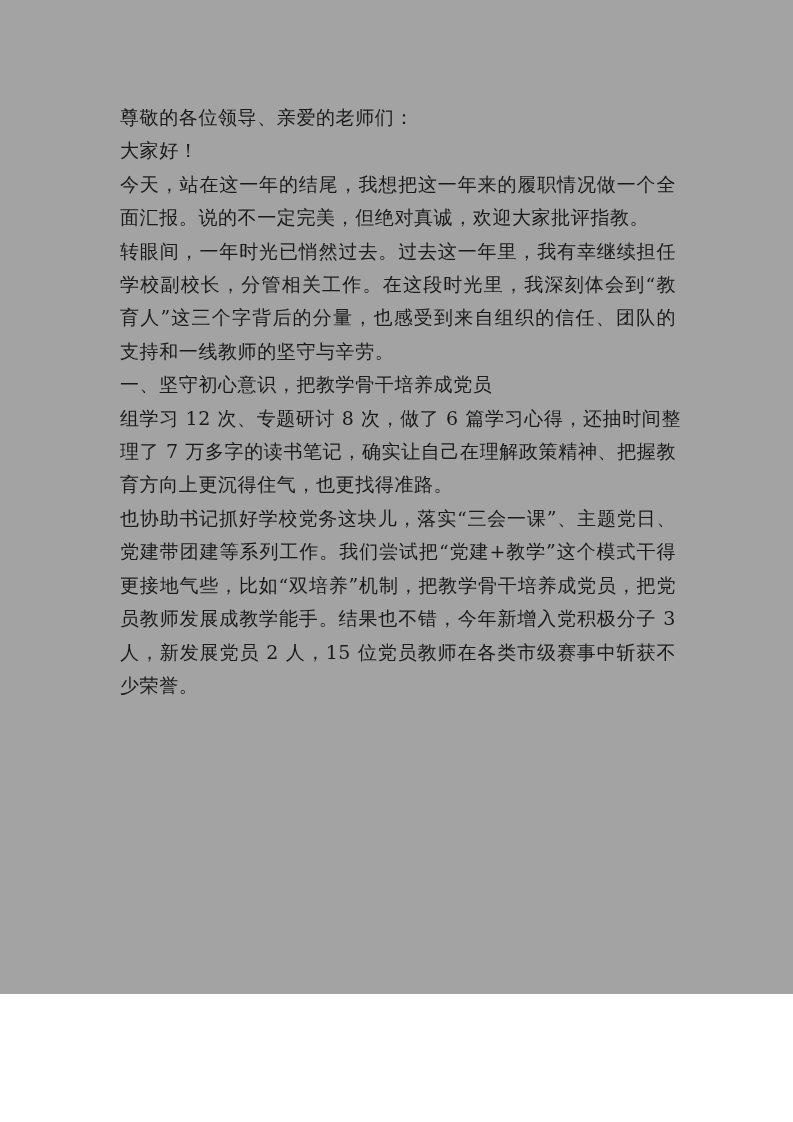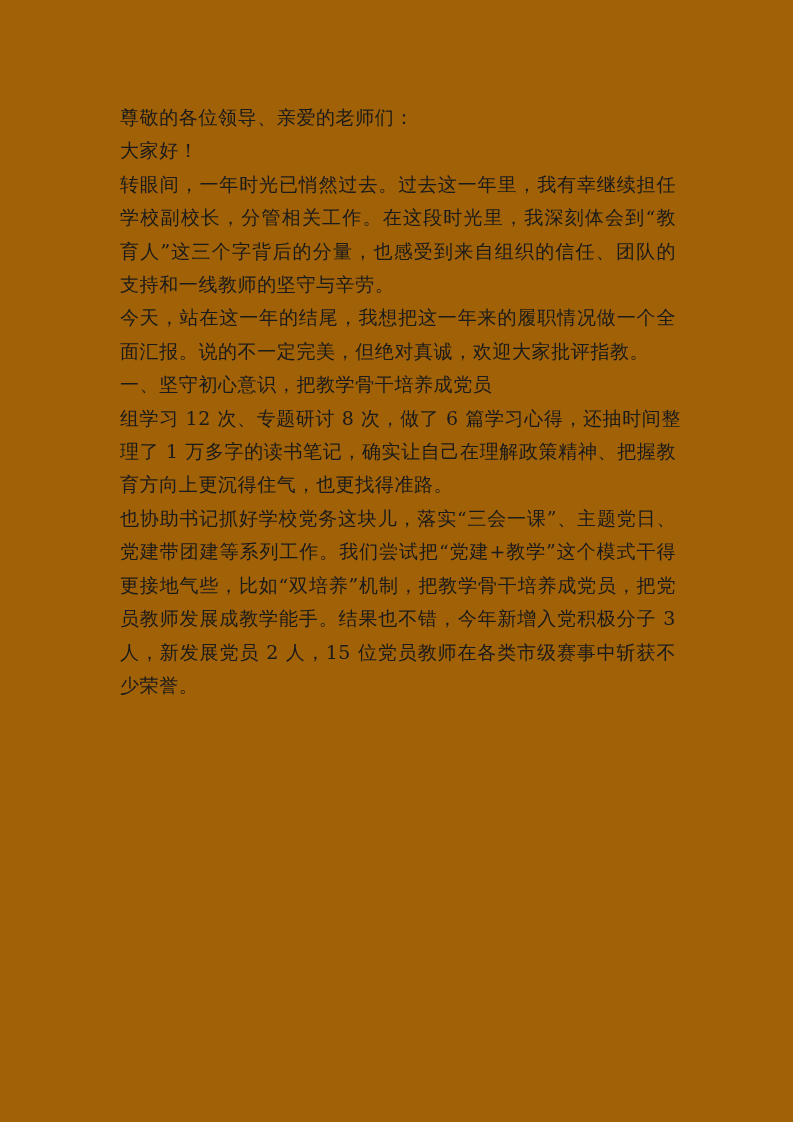--- a/index.html
+++ b/index.html
@@ -1,18 +1,18 @@
 <!DOCTYPE html>
 <html><head>
 <meta charset="utf-8">
 <style>
   html, body { margin: 0; padding: 0; background: #ffffff; }
   body { width: 793px; height: 1122px; position: relative; overflow: hidden; }
   .page {
-    position: absolute; left: 0; top: 0; width: 793px; height: 1122px; background: #a16207;
+    position: absolute; left: 0; top: 0; width: 793px; height: 994px; background: #a3a3a3;
   }
   .content {
     position: absolute; left: 120px; top: 101px; width: 556px;
     font-family: "DejaVu Serif", "Liberation Serif", serif;
     font-size: 19px; color: #1a1a1a; line-height: 33.4px;
   }
   .para { margin: 0; padding: 0; }
   .line { display: block; white-space: nowrap; letter-spacing: 0.6px; }
   .line.justify { text-align-last: justify; text-align: justify; }
 </style>
@@ -24,39 +24,39 @@
 
     <div class="para">
       <span class="line">尊敬的各位领导、亲爱的老师们：</span>
     </div>
 
     <div class="para">
       <span class="line">大家好！</span>
     </div>
 
     <div class="para">
+      <span class="line justify">今天，站在这一年的结尾，我想把这一年来的履职情况做一个全</span>
+      <span class="line">面汇报。说的不一定完美，但绝对真诚，欢迎大家批评指教。</span>
+    </div>
+
+    <div class="para">
       <span class="line justify">转眼间，一年时光已悄然过去。过去这一年里，我有幸继续担任</span>
       <span class="line justify">学校副校长，分管相关工作。在这段时光里，我深刻体会到“教</span>
       <span class="line justify">育人”这三个字背后的分量，也感受到来自组织的信任、团队的</span>
       <span class="line">支持和一线教师的坚守与辛劳。</span>
-    </div>
-
-    <div class="para">
-      <span class="line justify">今天，站在这一年的结尾，我想把这一年来的履职情况做一个全</span>
-      <span class="line">面汇报。说的不一定完美，但绝对真诚，欢迎大家批评指教。</span>
     </div>
 
     <div class="para">
       <span class="line">一、坚守初心意识，把教学骨干培养成党员</span>
     </div>
 
 
     <div class="para">
       <span class="line justify">组学习 12 次、专题研讨 8 次，做了 6 篇学习心得，还抽时间整</span>
-      <span class="line justify">理了 1 万多字的读书笔记，确实让自己在理解政策精神、把握教</span>
+      <span class="line justify">理了 7 万多字的读书笔记，确实让自己在理解政策精神、把握教</span>
       <span class="line">育方向上更沉得住气，也更找得准路。</span>
     </div>
 
     <div class="para">
       <span class="line justify">也协助书记抓好学校党务这块儿，落实“三会一课”、主题党日、</span>
       <span class="line justify">党建带团建等系列工作。我们尝试把“党建+教学”这个模式干得</span>
       <span class="line justify">更接地气些，比如“双培养”机制，把教学骨干培养成党员，把党</span>
       <span class="line justify">员教师发展成教学能手。结果也不错，今年新增入党积极分子 3</span>
       <span class="line justify">人，新发展党员 2 人，15 位党员教师在各类市级赛事中斩获不</span>
       <span class="line">少荣誉。</span>

